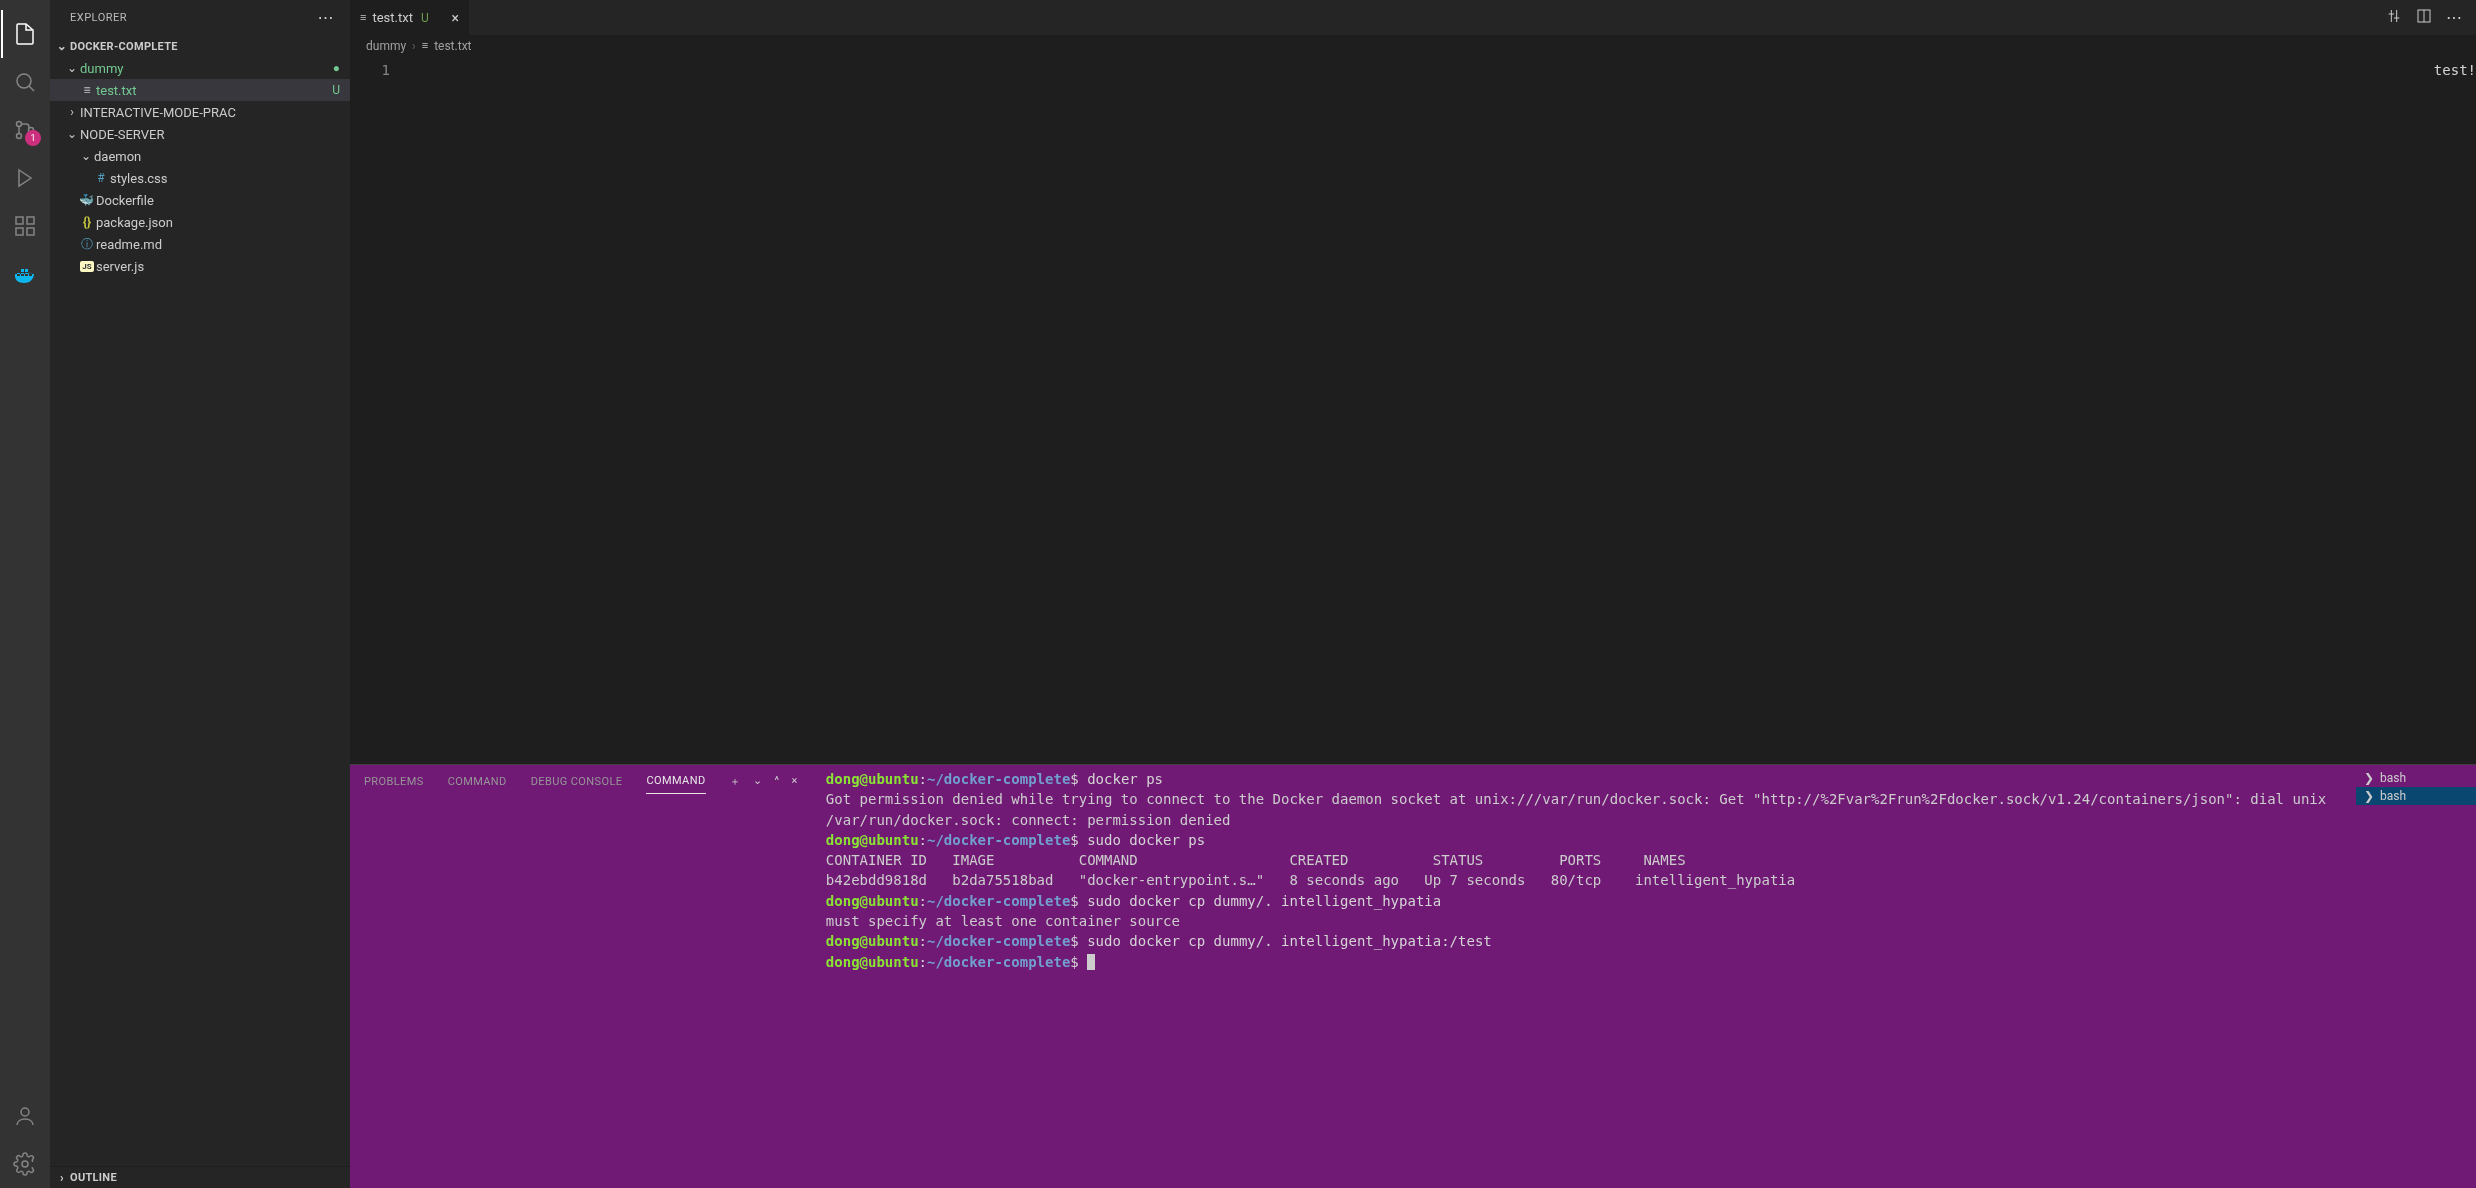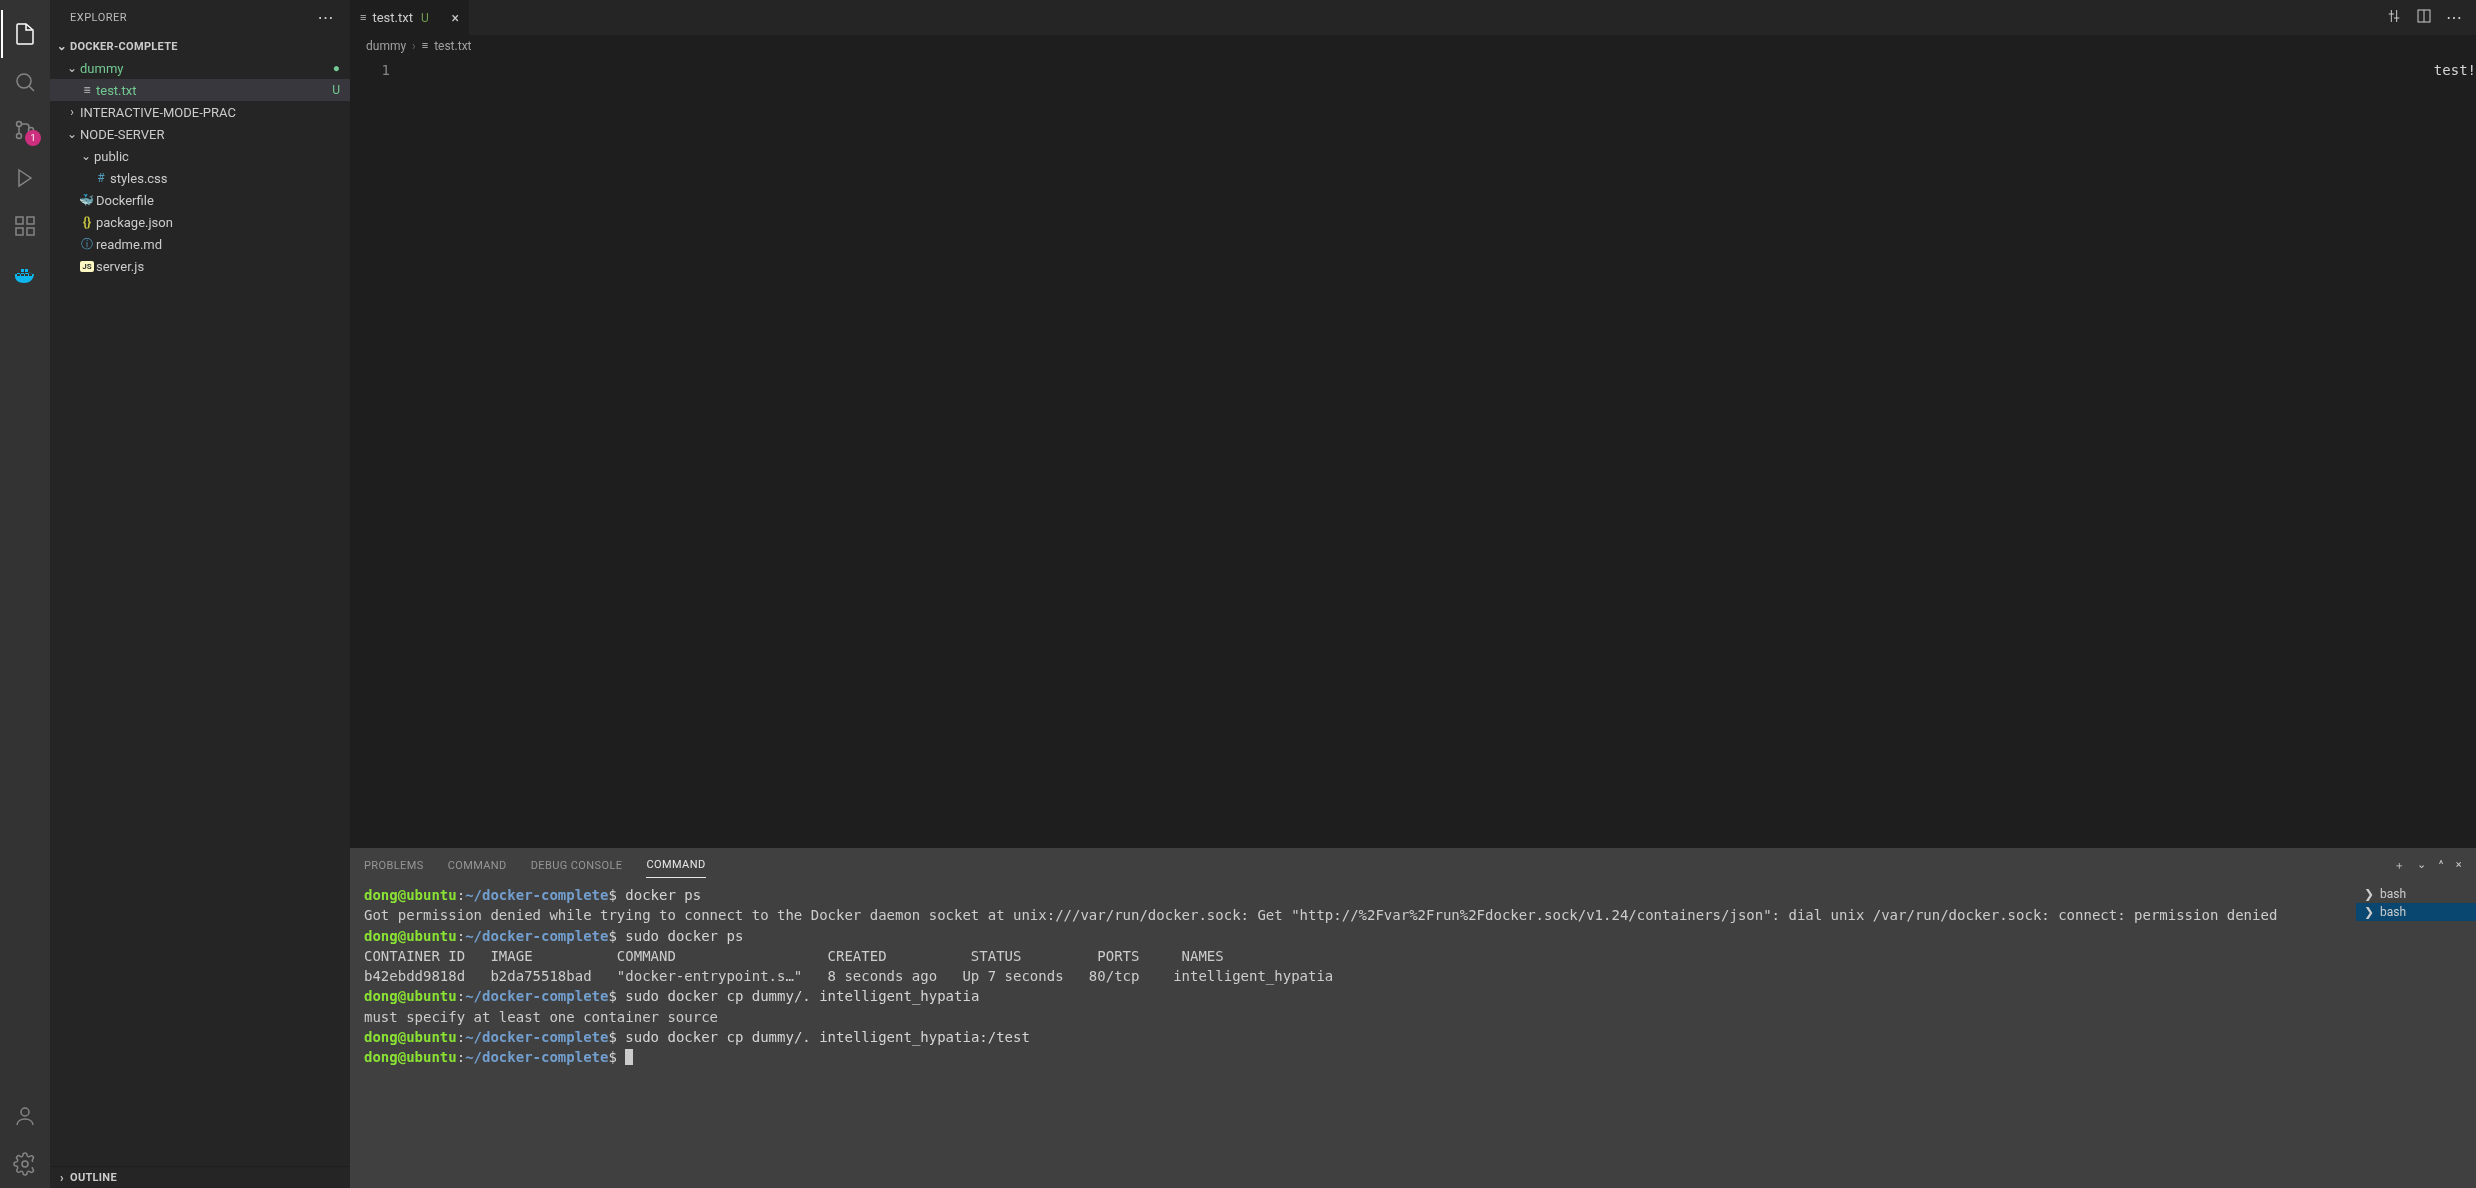--- a/index.html
+++ b/index.html
@@ -166,25 +166,25 @@
   color: #858585;
 }
 .gutter .ln { height: 19px; line-height: 19px; }
 .editor-content {
   flex: 1;
   padding-top: 4px;
   color: #d4d4d4;
 }
 .editor-content .line { height: 19px; line-height: 19px; text-align: right; }
 .panel {
-  height: 340px;
-  background: #404040;
+  height: 424px;
+  background: #701a75;
   border-top: 1px solid #414141;
   display: flex;
-  flex-direction: column;
+  flex-direction: row;
 }
 .panel-tabs {
   height: 32px;
   display: flex;
   align-items: center;
   padding: 0 14px;
   gap: 24px;
   font-size: 11px;
   letter-spacing: 0.4px;
 }
@@ -318,21 +318,21 @@
         <span class="label">INTERACTIVE-MODE-PRAC</span>
       </div>
 
       <div class="tree-row indent-1">
         <span class="chev">⌄</span>
         <span class="label">NODE-SERVER</span>
       </div>
 
       <div class="tree-row indent-2">
         <span class="chev">⌄</span>
-        <span class="label">public</span>
+        <span class="label">daemon</span>
       </div>
 
       <div class="tree-row indent-3">
         <span class="ficon file-icon-css">#</span>
         <span class="label">styles.css</span>
       </div>
 
       <div class="tree-row indent-2">
         <span class="ficon file-icon-docker">🐳</span>
         <span class="label">Dockerfile</span>

